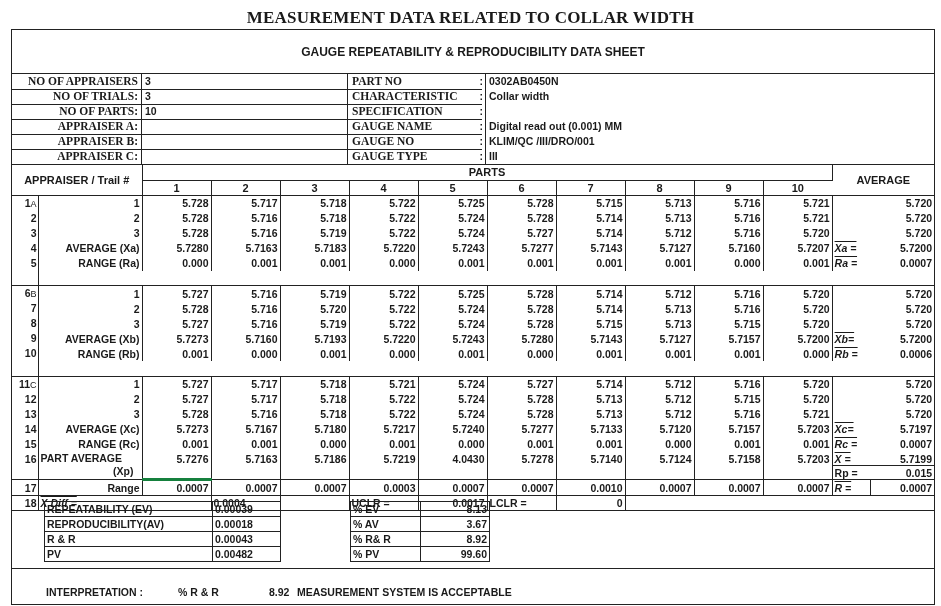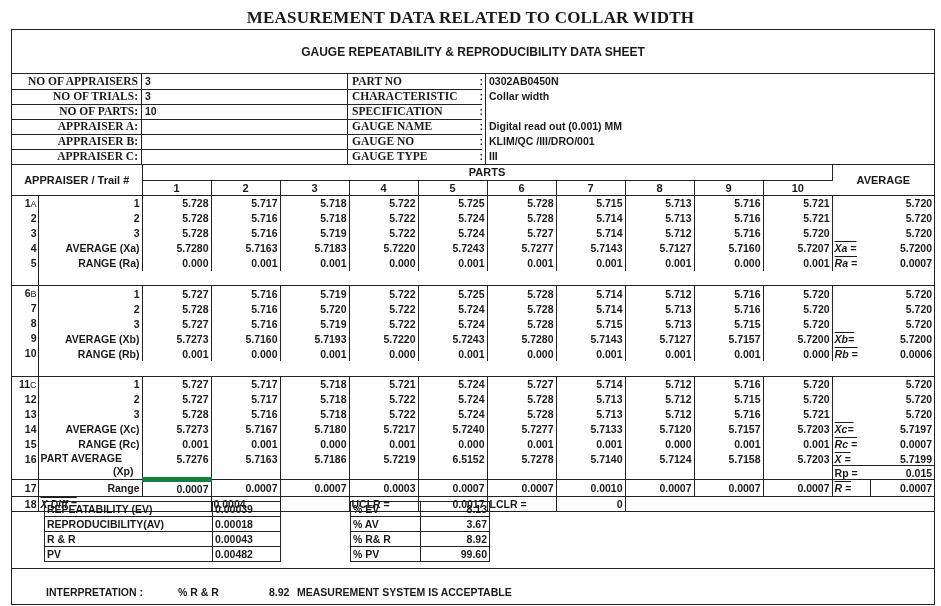--- a/index.html
+++ b/index.html
@@ -425,25 +425,25 @@
           <td class="num">0.0007</td>
         </tr>
       </tbody>
     <tbody>
       <tr style="height:28px">
         <td class="rn" style="vertical-align:top; border-bottom:1px solid #222">16</td>
         <td style="vertical-align:top; border-bottom:1px solid #222; line-height:13px">
           <div>PART AVERAGE</div>
           <div style="text-align:right; padding-right:6px">(Xp)</div>
         </td>
-        <td class="num pa" style="vertical-align:top; border-bottom:5px solid #15803d">5.7276</td>
+        <td class="num pa" style="vertical-align:top; border-bottom:3px solid #15803d">5.7276</td>
         <td class="num pa" style="vertical-align:top; border-bottom:1px solid #222">5.7163</td>
         <td class="num pa" style="vertical-align:top; border-bottom:1px solid #222">5.7186</td>
         <td class="num pa" style="vertical-align:top; border-bottom:1px solid #222">5.7219</td>
-        <td class="num pa" style="vertical-align:top; border-bottom:1px solid #222">6.5152</td>
+        <td class="num pa" style="vertical-align:top; border-bottom:1px solid #222">4.0430</td>
         <td class="num pa" style="vertical-align:top; border-bottom:1px solid #222">5.7278</td>
         <td class="num pa" style="vertical-align:top; border-bottom:1px solid #222">5.7140</td>
         <td class="num pa" style="vertical-align:top; border-bottom:1px solid #222">5.7124</td>
         <td class="num pa" style="vertical-align:top; border-bottom:1px solid #222">5.7158</td>
         <td class="num pa" style="vertical-align:top; border-bottom:1px solid #222">5.7203</td>
         <td colspan="2" style="padding:0; border-bottom:1px solid #222">
           <div style="display:flex; height:14px; border-bottom:1px solid #222">
             <span style="width:38px; padding-left:2px" class="ov">X =</span>
             <span style="flex:1; text-align:right; padding-right:2px">5.7199</span>
           </div>

